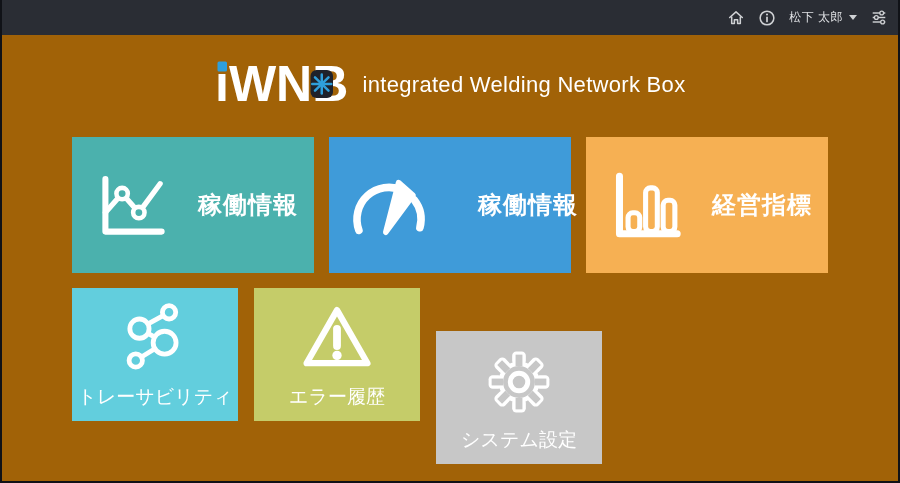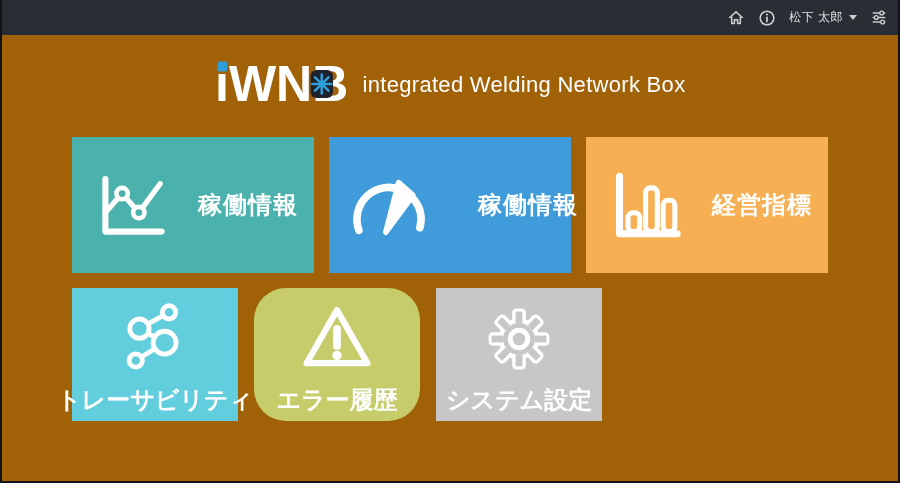--- a/index.html
+++ b/index.html
@@ -26,29 +26,29 @@
   .row-primary { gap:15px; height:136px; }
   .row-secondary { gap:16px; height:133px; margin-top:15px; }
 
   .tile { cursor:pointer; position:relative; }
   .tile-lg { width:242px; height:136px; display:flex; align-items:center; }
   .tile-lg .icon-box { width:80px; height:86px; margin-left:20px; display:flex; align-items:center; justify-content:center; }
   .tile-lg .tile-label { color:#fff; font-size:24px; font-weight:bold; margin-left:26px; letter-spacing:1px; white-space:nowrap; }
 
   .tile-sm { width:166px; height:133px; display:flex; flex-direction:column; align-items:center; justify-content:flex-start; }
   .tile-sm .icon-box { width:78px; height:82px; margin-top:10px; display:flex; align-items:center; justify-content:center; }
-  .tile-sm .tile-label { color:#fff; font-size:24px; font-weight:bold; margin-top:4px; letter-spacing:0px; white-space:nowrap; }
+  .tile-sm .tile-label { color:#fff; font-size:19px; font-weight:normal; margin-top:4px; letter-spacing:0px; white-space:nowrap; }
 
   .bg-keiei   { background:#4bb1ad; }
   .bg-kadou   { background:#3f9bd9; }
   .bg-seisan  { background:#f6b053; }
   .bg-trace   { background:#62cedd; }
-  .bg-error   { background:#c5cc69;border-radius:32px; }
+  .bg-error   { background:#c5cc69; }
   .bg-mainte  { background:#6fcd70; }
-  .bg-system  { background:#c7c7c7; }
+  .bg-system  { background:#c7c7c7;margin-top:43px; }
 </style>
 </head>
 <body>
 
 <div class="page">
 
   <div class="topbar">
     <div class="tb-icon">
       <svg width="18" height="18" viewBox="0 0 20 20">
         <path d="M3,9.5 L10,3.2 L17,9.5" fill="none" stroke="#cfd1d4" stroke-width="1.7" stroke-linecap="round" stroke-linejoin="round"></path>

